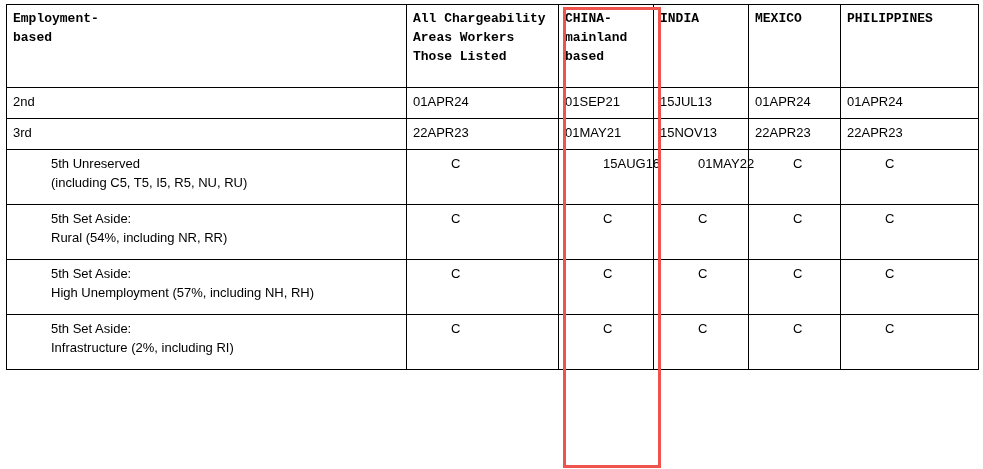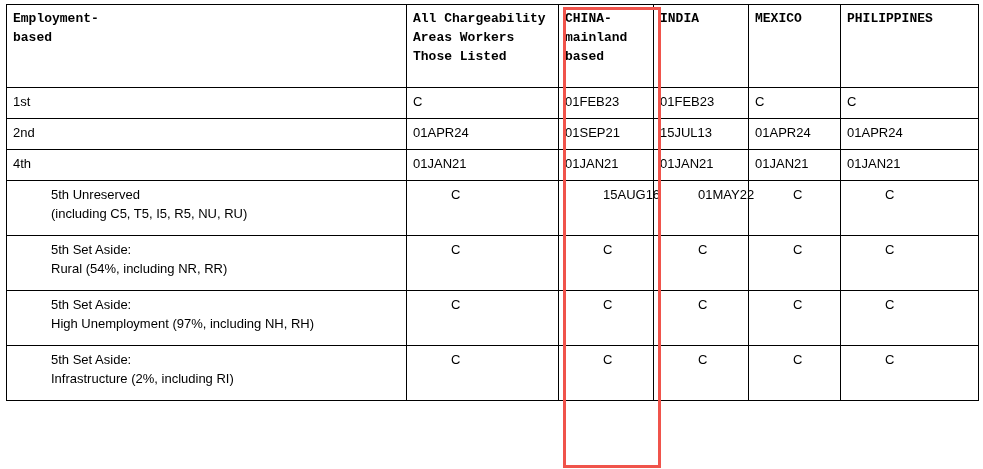--- a/index.html
+++ b/index.html
@@ -105,47 +105,37 @@
             <span class="cell-line">MEXICO</span>
           </th>
         <th>
             <span class="cell-line">PHILIPPINES</span>
           </th>
       </tr>
     </thead>
     <tbody>
         <tr class="short">
           <td class="row-label">
-            <span class="cell-line">1st</span>
-          </td>
-          <td>C</td>
-          <td>01FEB23</td>
-          <td>01FEB23</td>
-          <td>C</td>
-          <td>C</td>
-        </tr>
-        <tr class="short">
-          <td class="row-label">
             <span class="cell-line">2nd</span>
           </td>
           <td>01APR24</td>
           <td>01SEP21</td>
           <td>15JUL13</td>
           <td>01APR24</td>
           <td>01APR24</td>
         </tr>
         <tr class="short">
           <td class="row-label">
-            <span class="cell-line">4th</span>
+            <span class="cell-line">3rd</span>
           </td>
-          <td>01JAN21</td>
-          <td>01JAN21</td>
-          <td>01JAN21</td>
-          <td>01JAN21</td>
-          <td>01JAN21</td>
+          <td>22APR23</td>
+          <td>01MAY21</td>
+          <td>15NOV13</td>
+          <td>22APR23</td>
+          <td>22APR23</td>
         </tr>
         <tr class="tall">
           <td class="row-label">
             <span class="cell-line">5th Unreserved</span>
             <span class="cell-line">(including C5, T5, I5, R5, NU, RU)</span>
           </td>
           <td>C</td>
           <td>15AUG16</td>
           <td>01MAY22</td>
           <td>C</td>
@@ -158,21 +148,21 @@
           </td>
           <td>C</td>
           <td>C</td>
           <td>C</td>
           <td>C</td>
           <td>C</td>
         </tr>
         <tr class="tall">
           <td class="row-label">
             <span class="cell-line">5th Set Aside:</span>
-            <span class="cell-line">High Unemployment (97%, including NH, RH)</span>
+            <span class="cell-line">High Unemployment (57%, including NH, RH)</span>
           </td>
           <td>C</td>
           <td>C</td>
           <td>C</td>
           <td>C</td>
           <td>C</td>
         </tr>
         <tr class="tall">
           <td class="row-label">
             <span class="cell-line">5th Set Aside:</span>

